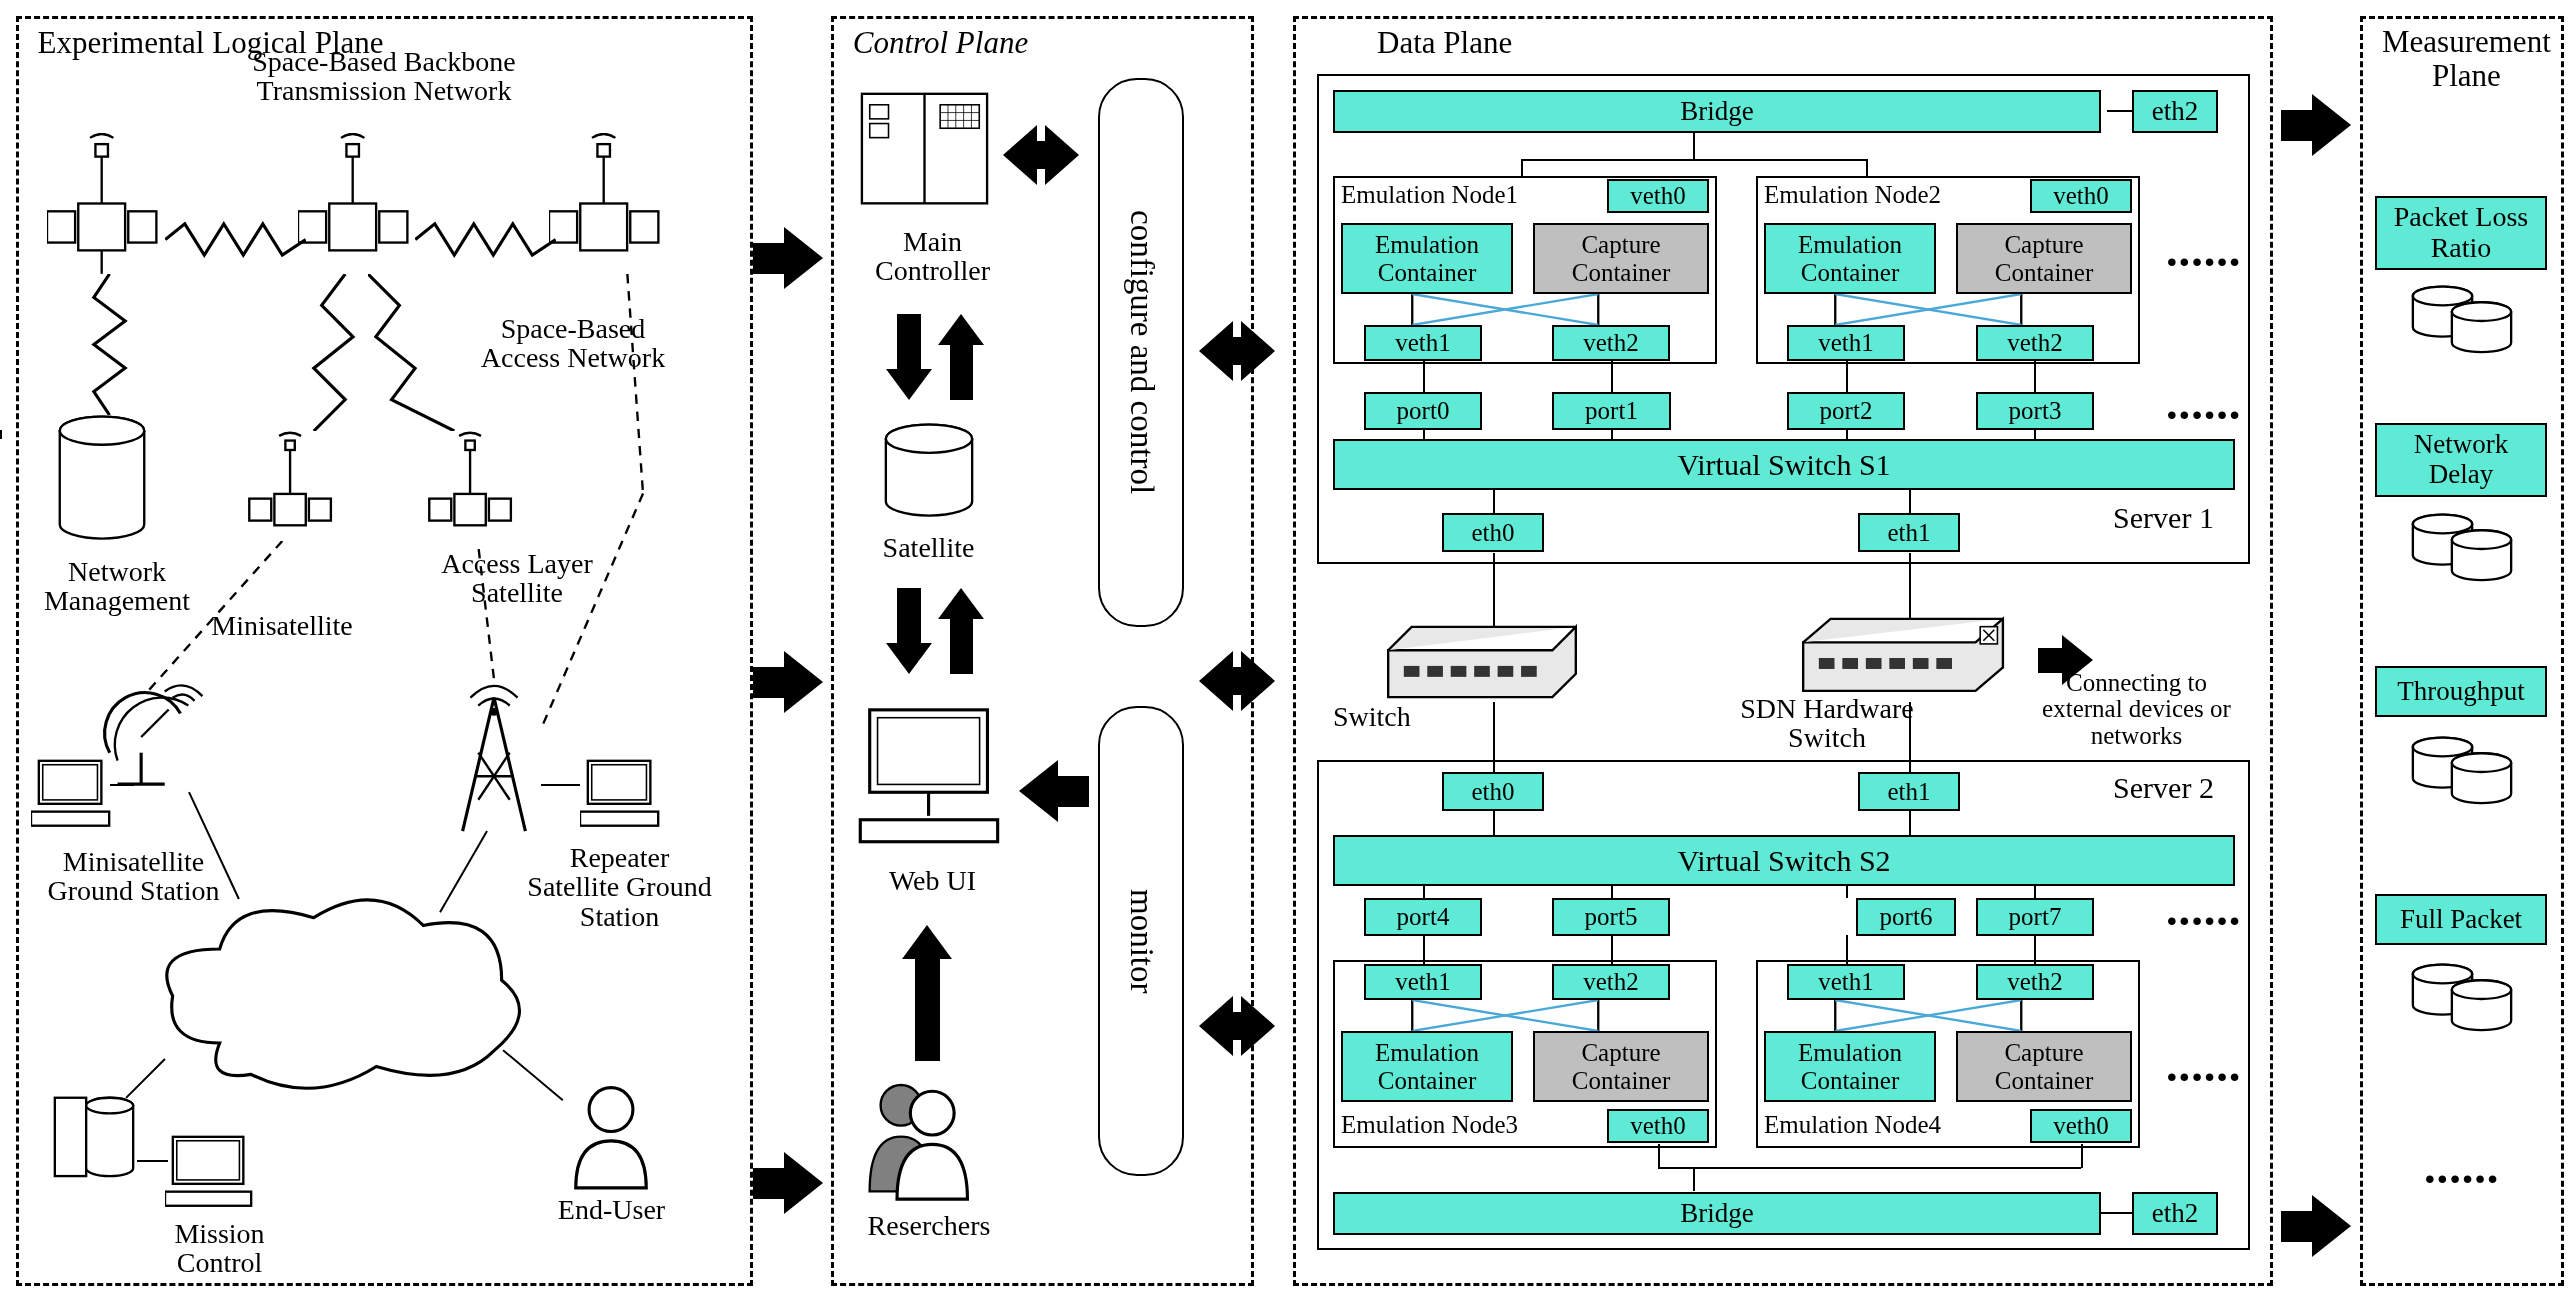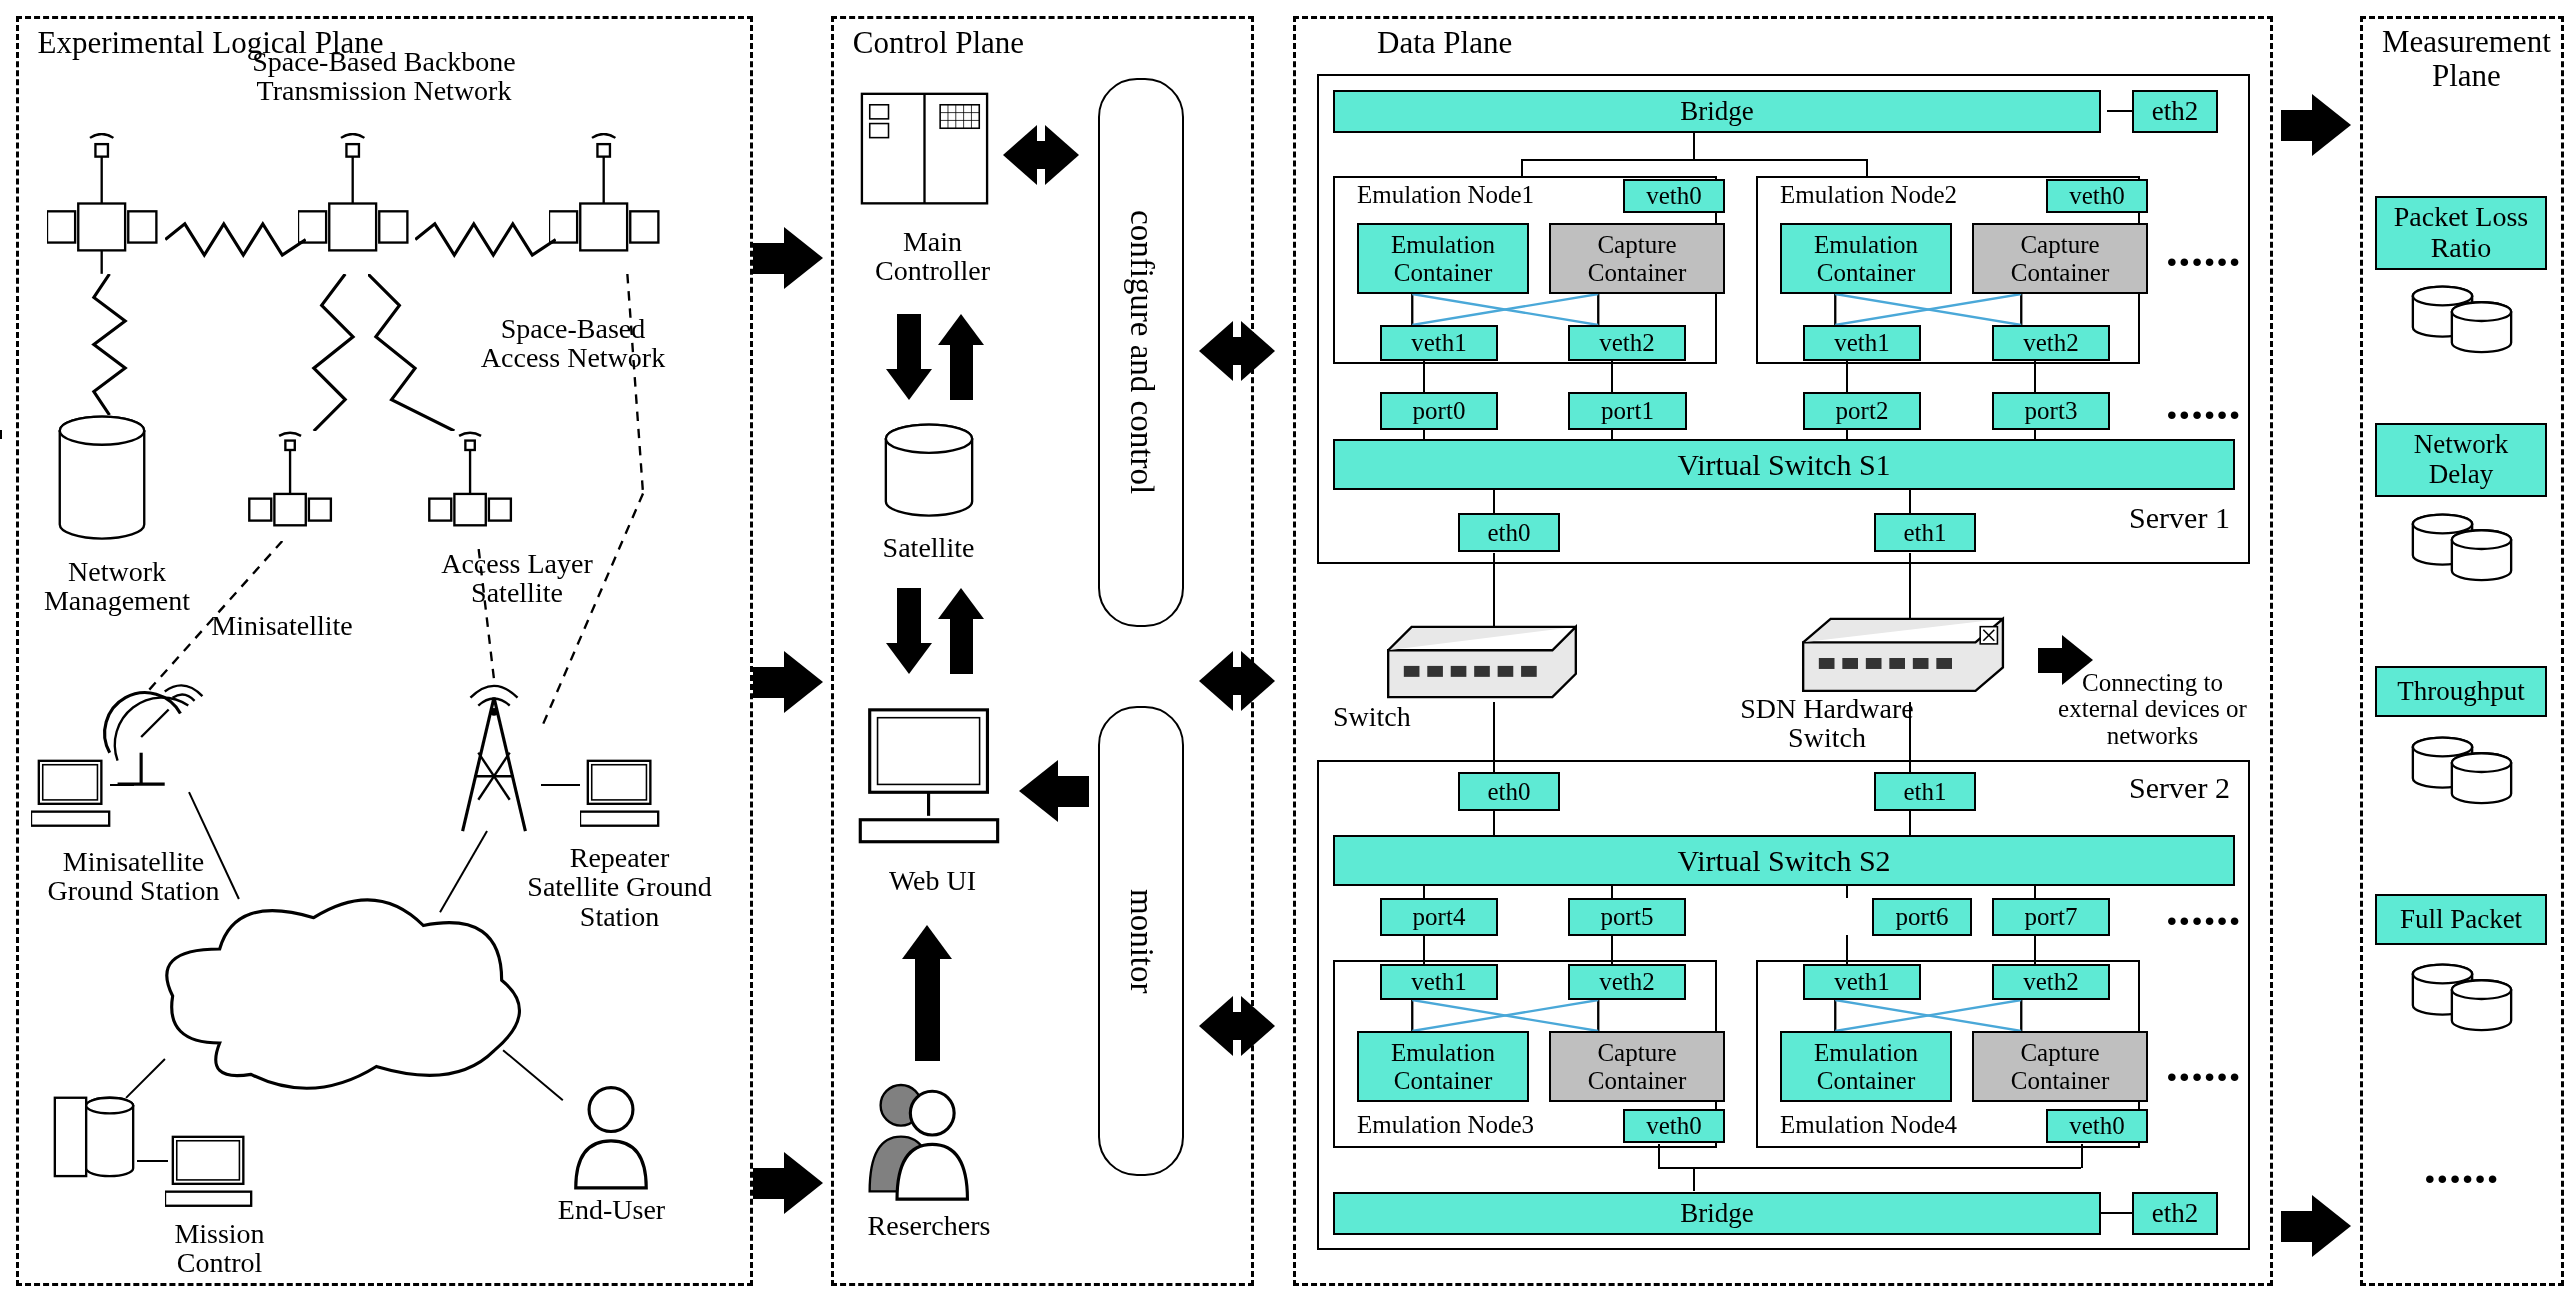--- a/index.html
+++ b/index.html
@@ -95,21 +95,21 @@
   .pair-v { position:absolute; display:flex; gap:6.3px;}
   .pair-v .col { display:flex; flex-direction:column; align-items:center;}
   .pair-v .stem { width:23.5px;height:55px;background:#000;}
   .pair-v .hu { width:0;height:0;border-left:23.5px solid transparent;border-right:23.5px solid transparent;border-bottom:31px solid #000;}
   .pair-v .hd { width:0;height:0;border-left:23.5px solid transparent;border-right:23.5px solid transparent;border-top:31px solid #000;}
   .line { position:absolute; background:#000;}
   .vline { width:2.4px; }
   .hline { height:2.4px; }
   svg.icon { position:absolute; }
   .server-frame { position:absolute; border:2.4px solid #000; }
-  .small { font-size:25px;margin-left:16px;}
+  .small { font-size:25px;}
 </style>
 </head>
 <body>
 
 <div class="plane" style="left:15.7px;top:15.7px;width:737px;height:1270px;">
   <div class="plane-title" style="left:15.7px;">Experimental Logical Plane</div>
 </div>
 
 <div class="label" style="left:180px;top:47px;width:408px;white-space:pre-line;">Space-Based Backbone
 Transmission Network</div>
@@ -278,21 +278,21 @@
 <div class="thick-arrow-r" style="left:753px;top:651px;">
     <div class="stem"></div>
     <div class="head"></div>
   </div>
 <div class="thick-arrow-r" style="left:753px;top:1152px;">
     <div class="stem"></div>
     <div class="head"></div>
   </div>
 
 <div class="plane" style="left:831px;top:15.7px;width:423px;height:1270px;">
-  <div class="plane-title" style="left:15.7px;">Control Plane</div>
+  <div class="plane-title" style="left:15.7px;font-style:italic;">Control Plane</div>
 </div>
 
 <svg class="icon" style="left:854px;top:86px;" width="141" height="133" viewBox="0 0 180 170">
   <rect x="10" y="10" width="160" height="140" fill="#fff" stroke="#000" stroke-width="3"></rect>
   <line x1="90" y1="10" x2="90" y2="150" stroke="#000" stroke-width="3"></line>
   <rect x="20" y="24" width="24" height="18" fill="#fff" stroke="#000" stroke-width="2"></rect>
   <rect x="20" y="48" width="24" height="18" fill="#fff" stroke="#000" stroke-width="2"></rect>
   <rect x="110" y="24" width="50" height="30" fill="none" stroke="#000" stroke-width="2"></rect>
   <line x1="120" y1="24" x2="120" y2="54" stroke="#000" stroke-width="1"></line>
   <line x1="130" y1="24" x2="130" y2="54" stroke="#000" stroke-width="1"></line>

